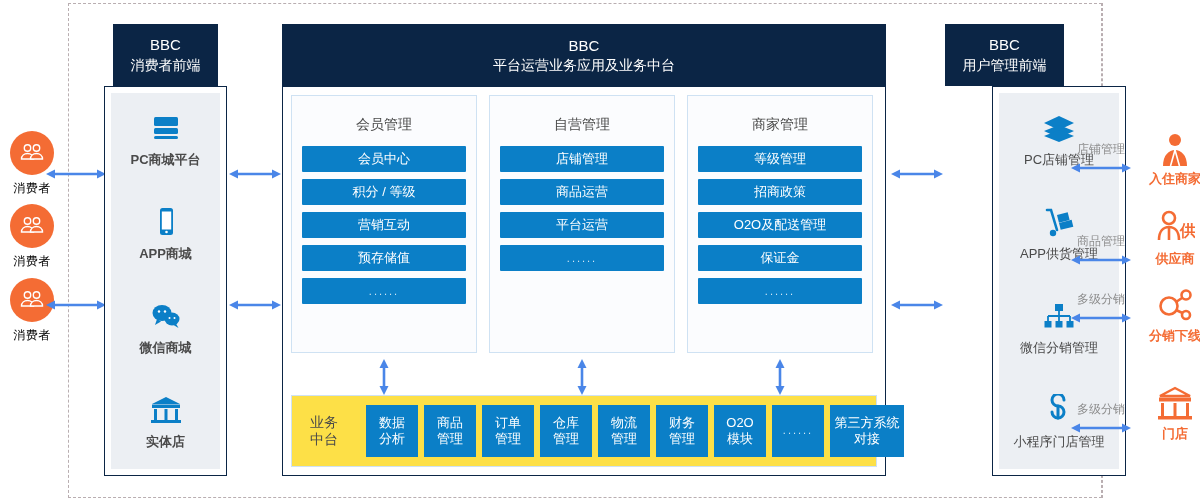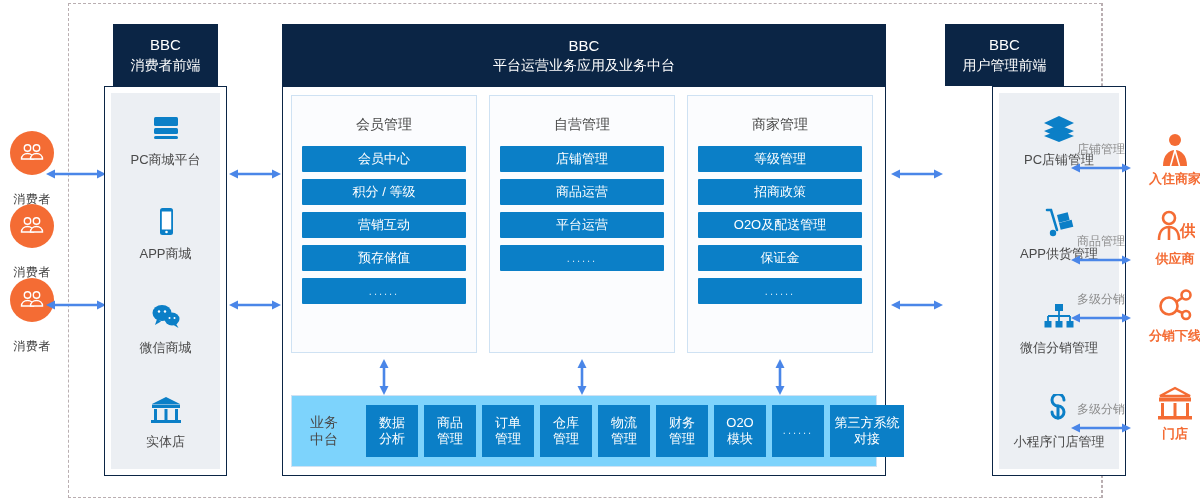--- a/index.html
+++ b/index.html
@@ -17,21 +17,21 @@
     position:absolute;top:3px;width:0;height:495px;border-left:1px dashed #b9aeb1;
   }
 
   
   .actor{position:absolute;width:64px;text-align:center;}
   .actor .circle{
     width:44px;height:44px;border-radius:50%;background:#f46c34;
     margin:0 auto;display:flex;align-items:center;justify-content:center;
   }
   .actor .lbl{
-    margin-top:16px;font-size:12px;color:#404040;white-space:nowrap;letter-spacing:.5px;
+    margin-top:5px;font-size:12px;color:#000000;white-space:nowrap;letter-spacing:.5px;
   }
 
   
   .ractor{position:absolute;width:70px;text-align:center;}
   .ractor .ic{height:40px;display:flex;align-items:flex-end;justify-content:center;}
   .ractor .lbl{margin-top:2px;font-size:13px;color:#f46c34;white-space:nowrap;font-weight:bold;}
 
   
   .panel-head{
     position:absolute;background:#0b2545;color:#ffffff;
@@ -73,21 +73,21 @@
   .chip{
     background:#0b7fc7;color:#ffffff;font-size:13px;text-align:center;
     height:26px;line-height:26px;margin-bottom:7px;border-radius:1px;
     white-space:nowrap;overflow:hidden;
   }
   .chip.dots{font-size:11px;letter-spacing:2px;color:#cfe6f5;}
 
   
   .mid{
     position:absolute;left:8px;top:308px;width:586px;height:72px;
-    background:#7dd3fc;border:1px solid #cfe2f3;box-sizing:border-box;
+    background:#fde047;border:1px solid #cfe2f3;box-sizing:border-box;
     display:flex;align-items:center;padding:0 8px;
   }
   .mid-label{
     font-size:14px;color:#4a4a4a;line-height:1.25;text-align:center;
     width:48px;flex:none;
   }
   .mid-cells{display:flex;gap:6px;margin-left:18px;}
   .mcell{
     background:#0b7fc7;color:#fff;font-size:13px;line-height:1.25;
     width:52px;height:52px;display:flex;flex-direction:column;
@@ -159,21 +159,21 @@
       <line x1="8" y1="6" x2="52" y2="6" stroke="#4a86e8" stroke-width="2.6"></line>
       <polygon points="0,6 9,1.5 9,10.5" fill="#4a86e8"></polygon>
       <polygon points="60,6 51,1.5 51,10.5" fill="#4a86e8"></polygon>
     </svg>
   </div>
 
   <div class="panel-head" style="left:113px;top:24px;width:105px;height:62px;">
     <div class="l1">BBC</div>
     <div class="l2">消费者前端</div>
   </div>
-  <div class="panel-body" style="left:104px;top:86px;width:123px;height:390px;">
+  <div class="panel-body" style="left:104px;top:86px;width:123px;height:390px;font-weight:bold;">
     <div class="panel-inner">
       <div class="chan">
         <div class="ic">
           <svg width="34" height="28" viewBox="0 0 34 28">
             <rect x="5" y="3" width="24" height="9" rx="1.5" fill="#0b7fc7"></rect>
             <rect x="5" y="14" width="24" height="6" rx="1.5" fill="#0b7fc7"></rect>
             <rect x="5" y="22" width="24" height="3" rx="1.5" fill="#0b7fc7"></rect>
           </svg>
         </div>
         <div class="lbl">PC商城平台</div>

